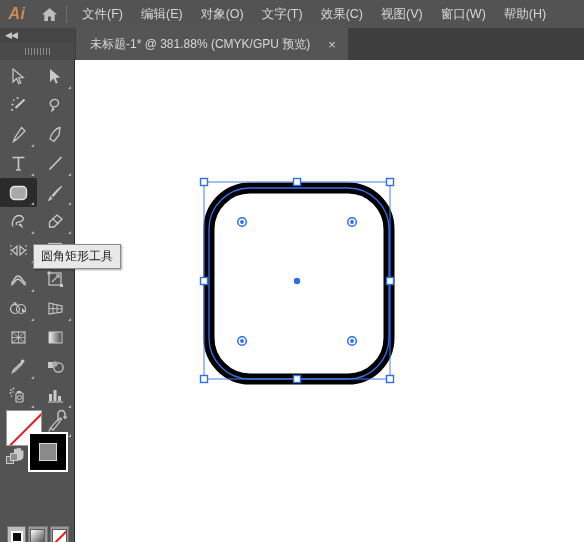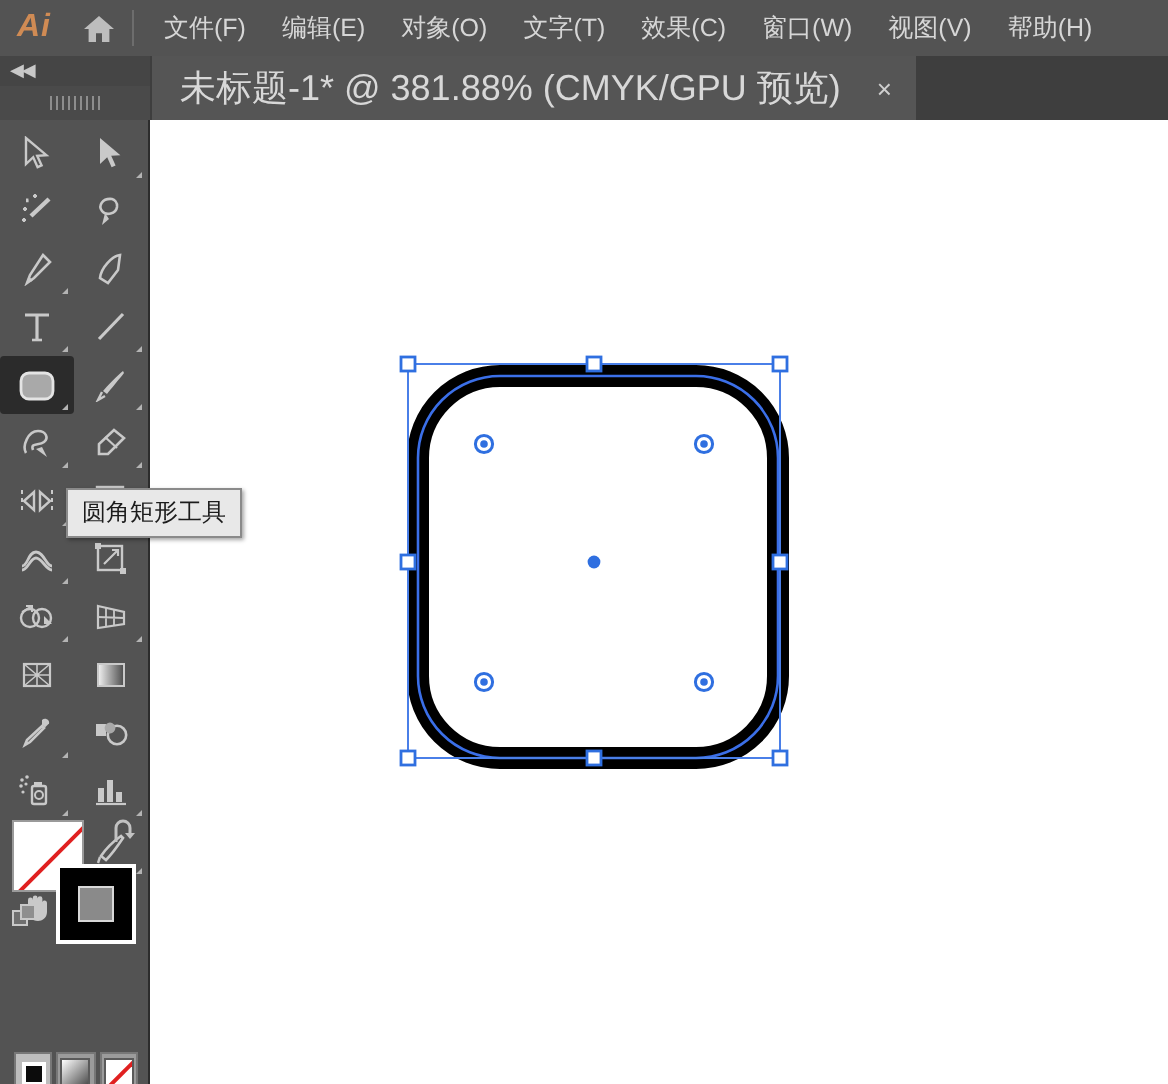--- a/index.html
+++ b/index.html
@@ -48,21 +48,21 @@
   }
   .grip-lines{
     width:26px;height:7px;
     background:repeating-linear-gradient(to right,#8d8d8d 0 1px,transparent 1px 3px);
   }
   .tab{
     position:absolute;left:76px;top:0;height:32px;
     background:#555555;display:flex;align-items:center;padding:0 8px 0 14px;
     box-sizing:border-box;min-width:270px;
   }
-  .tab-label{color:#d8d8d8;font-size:18px;white-space:nowrap;}
+  .tab-label{color:#d8d8d8;font-size:12px;white-space:nowrap;}
   .tab-close{
     color:#cfcfcf;font-size:13px;margin-left:14px;padding:0 4px;cursor:pointer;
     line-height:1;
   }
   .wm{
     position:absolute;left:360px;top:0;height:32px;display:flex;align-items:center;
     padding-left:18px;box-sizing:border-box;
   }
   .wm span{color:#e2e2e2;font-size:12.5px;font-weight:bold;white-space:nowrap;}
 
@@ -153,22 +153,22 @@
         <path d="M8.5 1 L16 7.5 L13.7 7.5 L13.7 14 L10 14 L10 9.6 L7 9.6 L7 14 L3.3 14 L3.3 7.5 L1 7.5 Z" fill="#bdbdbd"></path>
       </svg>
     </div>
     <div class="menu-div"></div>
     <div class="menu-items">
       <div class="menu-item">文件(F)</div>
       <div class="menu-item">编辑(E)</div>
       <div class="menu-item">对象(O)</div>
       <div class="menu-item">文字(T)</div>
       <div class="menu-item">效果(C)</div>
+      <div class="menu-item">视图(V)</div>
       <div class="menu-item">窗口(W)</div>
-      <div class="menu-item">视图(V)</div>
       <div class="menu-item">帮助(H)</div>
     </div>
   </div>
 
   <div class="docbar">
     <div class="panel-collapse">
       <span class="chev">◀◀</span>
     </div>
     <div class="panel-grip">
       <div class="grip-lines"></div>

